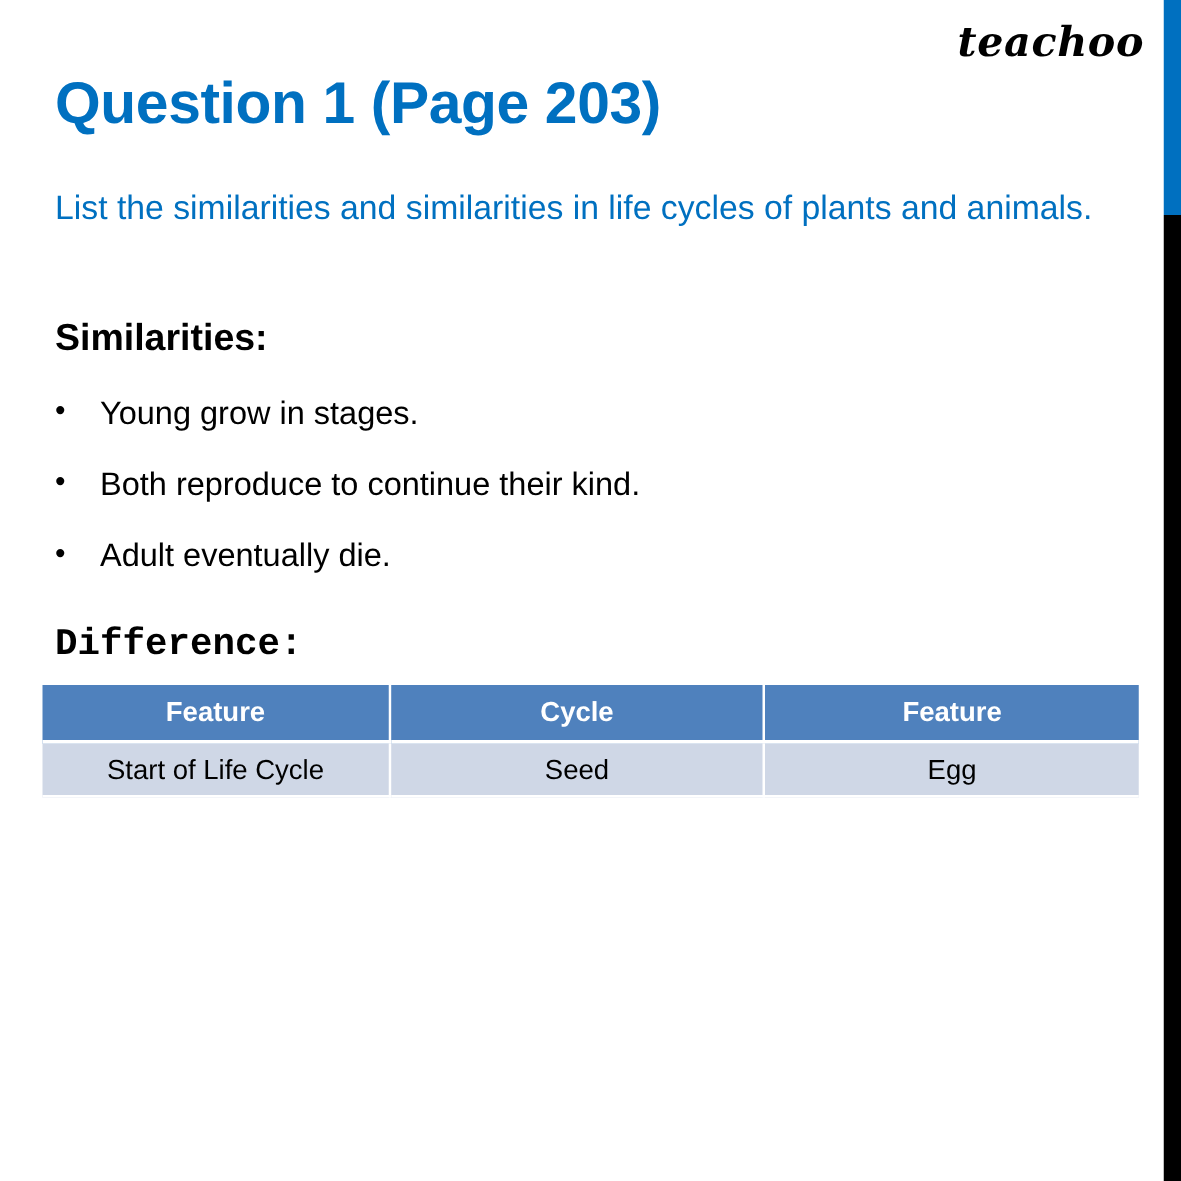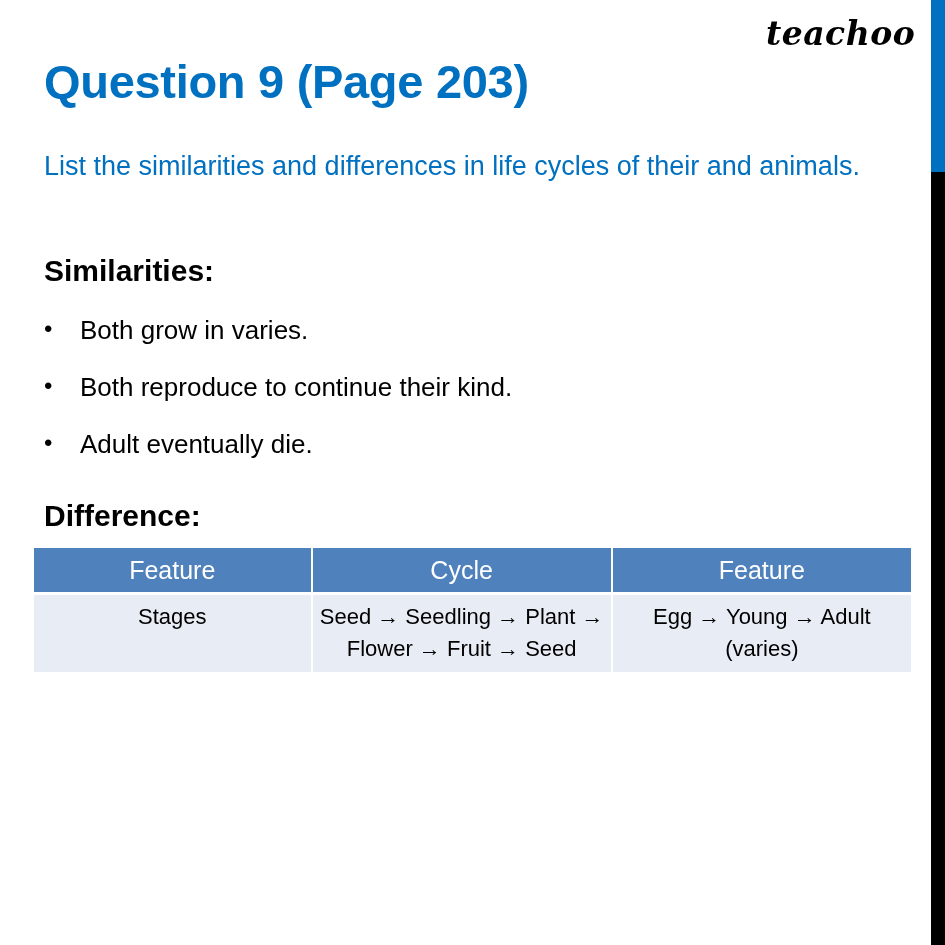--- a/index.html
+++ b/index.html
@@ -34,21 +34,21 @@
     position: absolute; left: 44px; top: 137px; width: 830px;
     font-size: 27px; line-height: 58px;
     color: #0070c0;
   }
   .heading {
     position: absolute; left: 44px;
     font-size: 30px; font-weight: bold; color: #000;
     white-space: nowrap;
   }
   .h-sim { top: 254px; }
-  .h-diff { top: 499px; }
+  .h-diff { top: 499px; font-family: Liberation Mono, monospace; }
   .bullets {
     position: absolute; left: 44px; top: 315px;
     margin: 0; padding: 0; list-style: none;
   }
   .bullets li {
     position: relative; height: 57px;
     font-size: 26px; white-space: nowrap; color: #000;
   }
   .bullet-dot {
     position: absolute; left: 0; top: 0;
@@ -63,47 +63,47 @@
     font-size: 22px;
   }
   table.diff th, table.diff td {
     text-align: center; padding: 0 6px;
     border-right: 2px solid #ffffff;
     border-bottom: 2px solid #ffffff;
   }
   table.diff th:last-child, table.diff td:last-child { border-right: none; }
   table.diff th {
     background: #4f81bd; color: #ffffff;
-    font-size: 25px; font-weight: normal;
+    font-size: 22px; font-weight: bold;
     height: 44px; border-bottom: 3px solid #ffffff; margin-top: 39px;
   }
   table.diff tr.r1 td { background: #cfd7e6; height: 41px; vertical-align: middle; }
   table.diff tr.r2 td { background: #e8ecf4; height: 71px; vertical-align: top; padding-top: 6px; line-height: 32px; border-bottom: none; }
   .c1 { width: 275px; }
   .c2 { width: 298px; }
   .c3 { width: 298px; }
 </style>
 </head>
 <body>
 
 <div class="side-strip-blue"></div>
 <div class="side-strip-black"></div>
 
 <div class="logo">teachoo</div>
 
-<div class="title">Question 9 (Page 203)</div>
+<div class="title">Question 1 (Page 203)</div>
 
-<div class="question">List the similarities and differences in life cycles of their and animals.</div>
+<div class="question">List the similarities and similarities in life cycles of plants and animals.</div>
 
 <div class="heading h-sim">Similarities:</div>
 
 <ul class="bullets">
   <li>
     <span class="bullet-dot">•</span>
-    <span class="bullet-text">Both grow in varies.</span>
+    <span class="bullet-text">Young grow in stages.</span>
   </li>
   <li>
     <span class="bullet-dot">•</span>
     <span class="bullet-text">Both reproduce to continue their kind.</span>
   </li>
   <li>
     <span class="bullet-dot">•</span>
     <span class="bullet-text">Adult eventually die.</span>
   </li>
 </ul>
@@ -112,19 +112,19 @@
 
 <table class="diff">
   <thead>
     <tr>
       <th class="c1">Feature</th>
       <th class="c2">Cycle</th>
       <th class="c3">Feature</th>
     </tr>
   </thead>
   <tbody>
-    <tr class="r2">
-      <td>Stages</td>
-      <td>Seed → Seedling → Plant → Flower → Fruit → Seed</td>
-      <td>Egg → Young → Adult (varies)</td>
+    <tr class="r1">
+      <td>Start of Life Cycle</td>
+      <td>Seed</td>
+      <td>Egg</td>
     </tr>
   </tbody>
 </table>
 
 </body></html>

